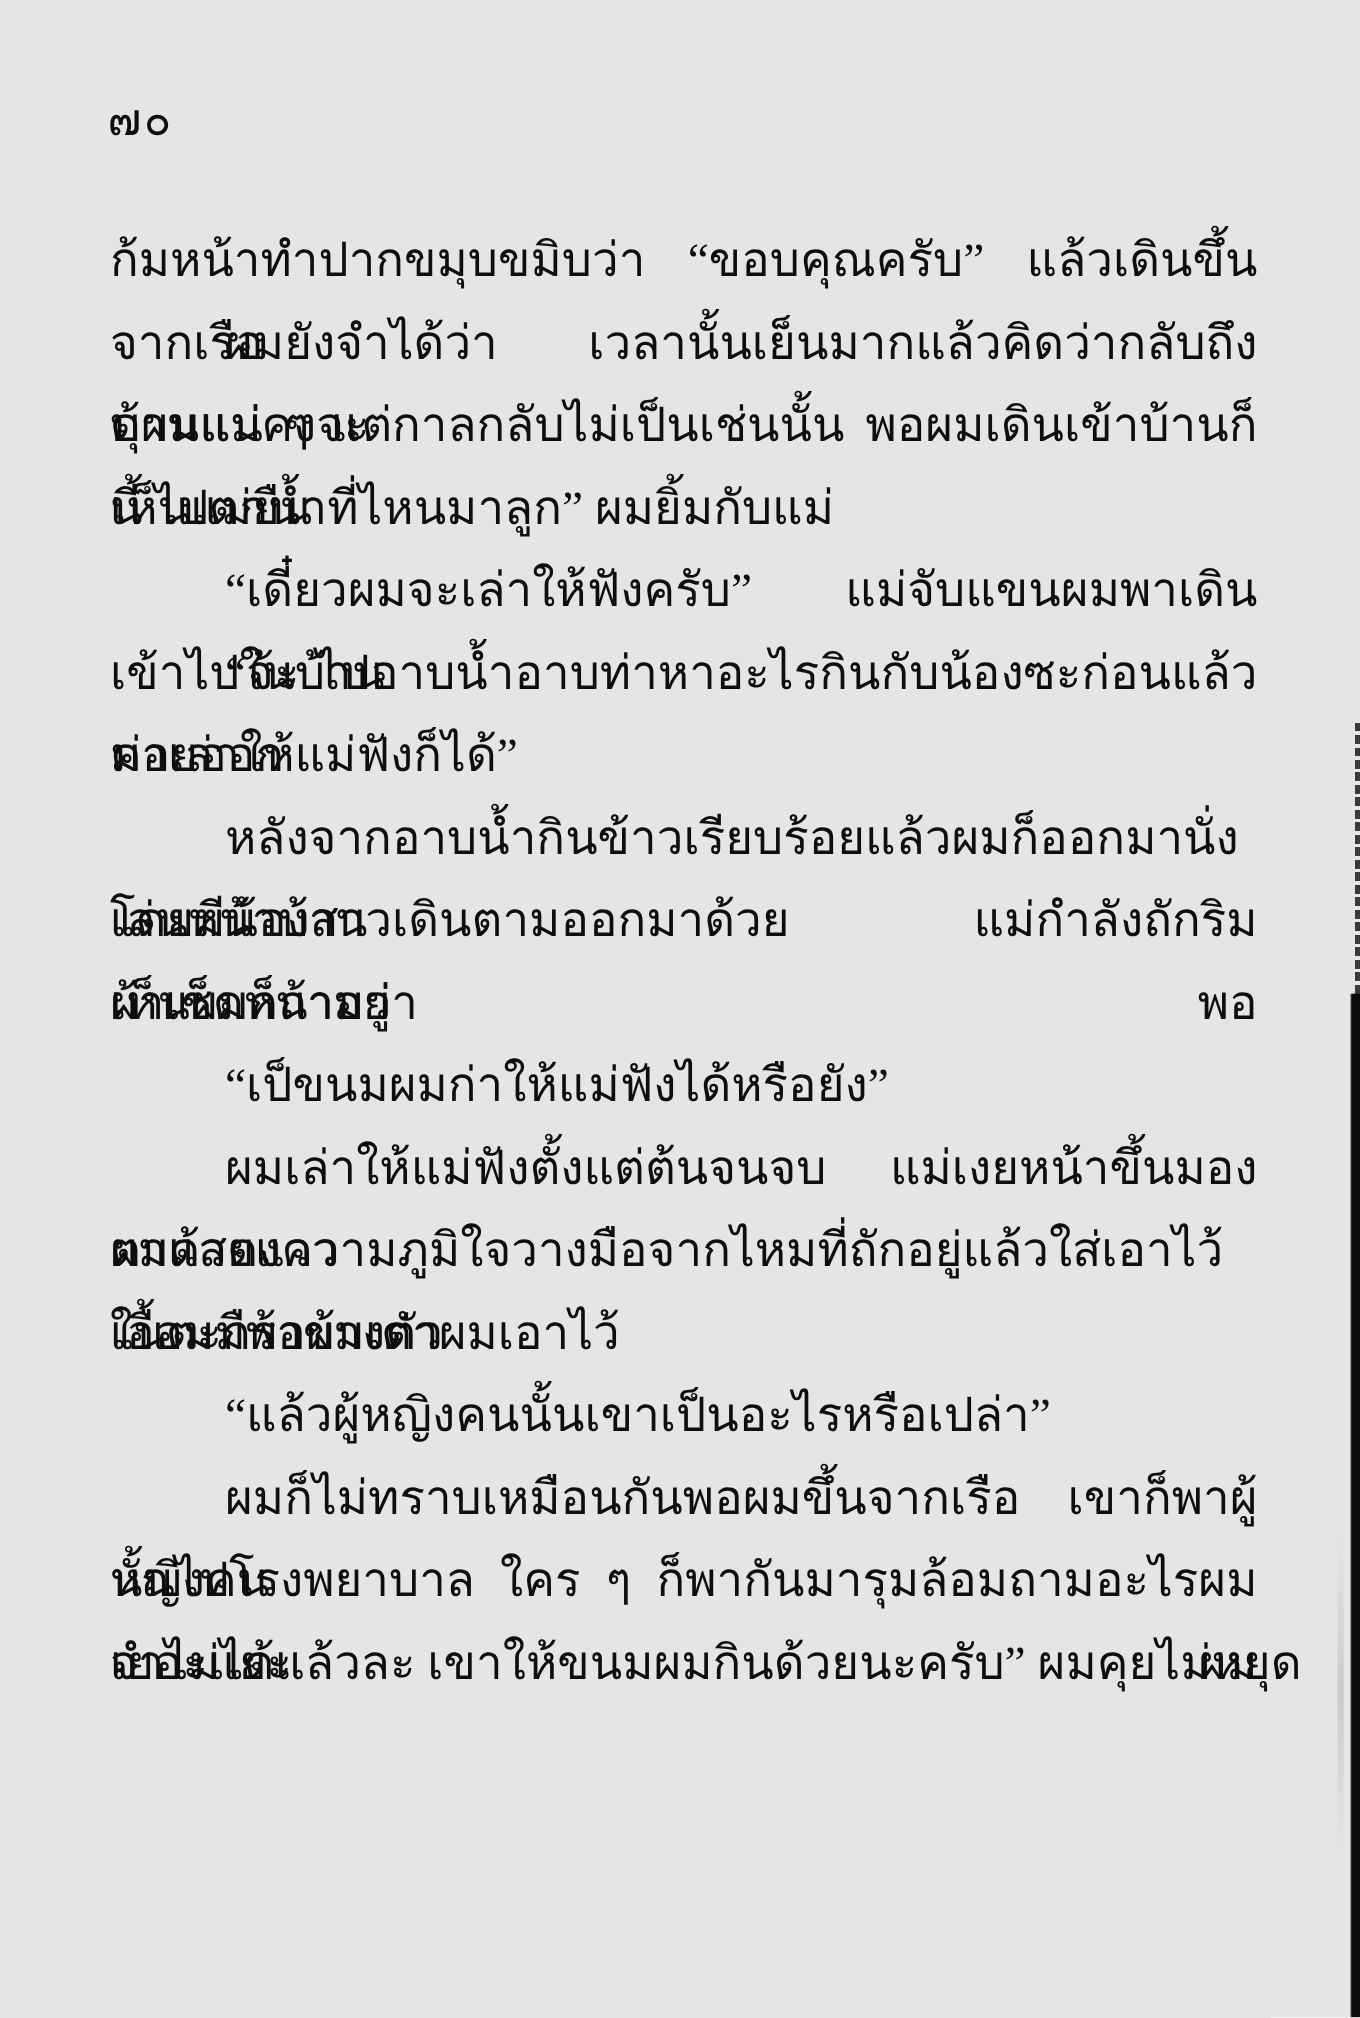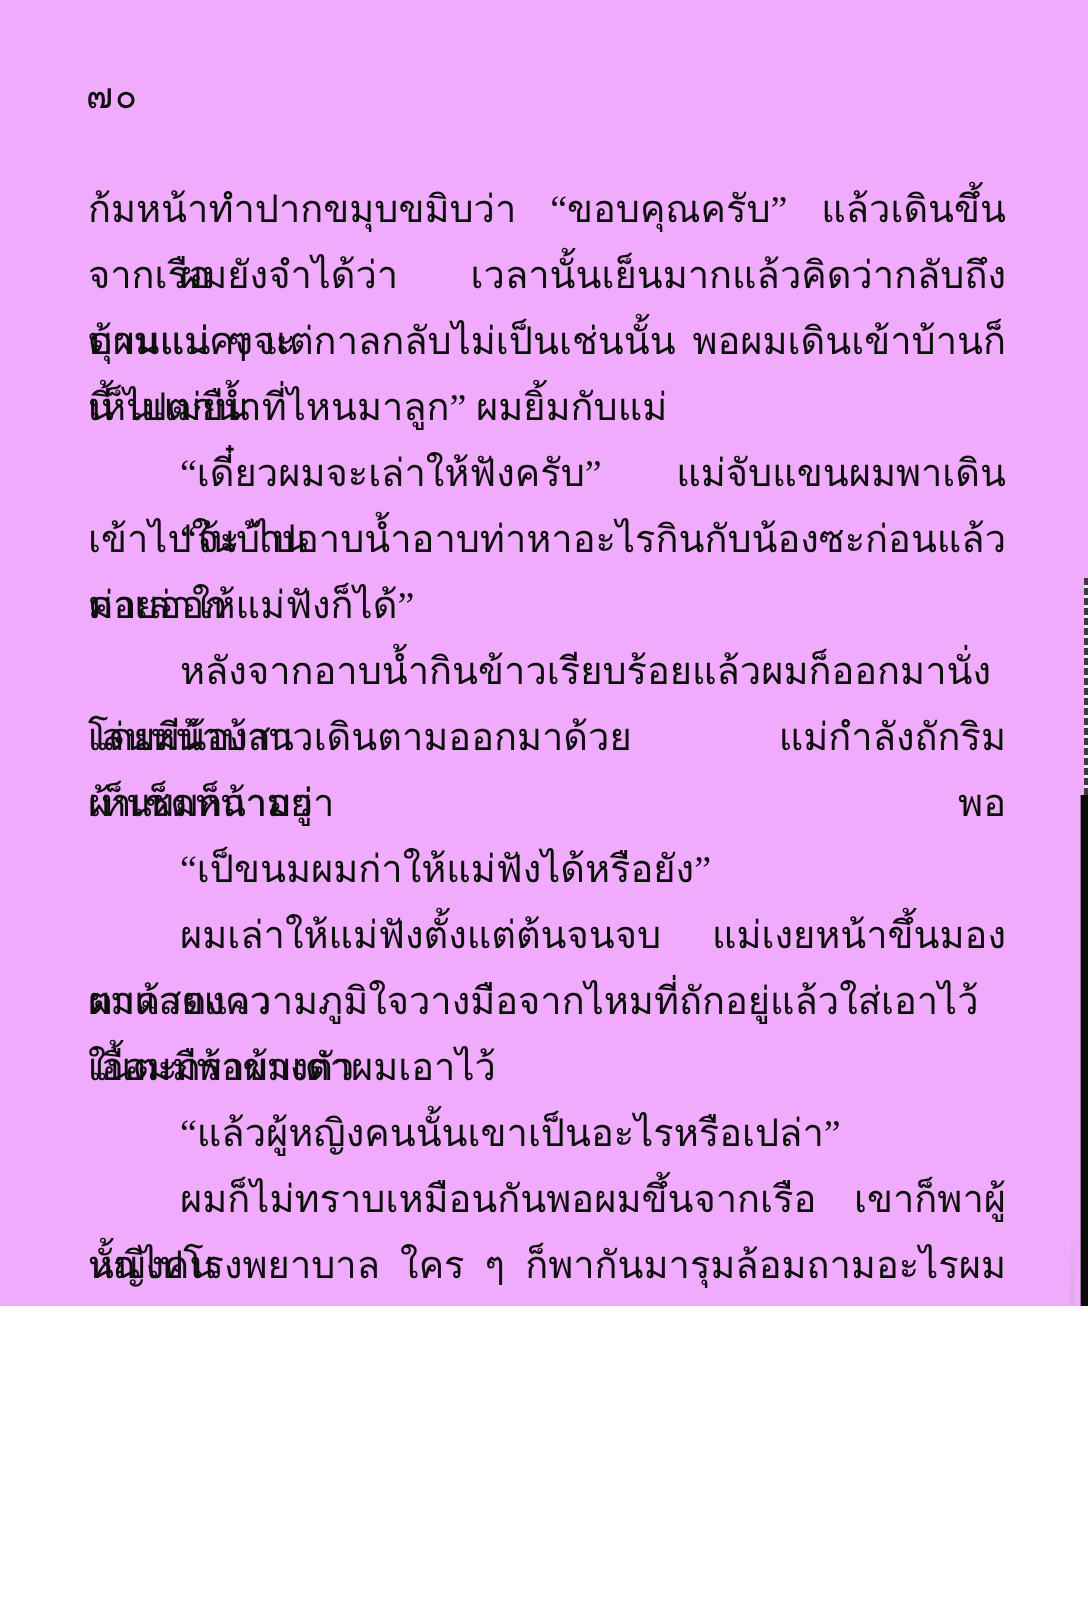--- a/index.html
+++ b/index.html
@@ -3,22 +3,22 @@
 <meta charset="utf-8">
 <style>
   html, body {
     margin: 0;
     padding: 0;
     background: #ffffff;
   }
   .page {
     position: relative;
     width: 1088px;
-    height: 1306px;
-    background: #f0abfc;
+    height: 1614px;
+    background: #e5e5e5;
     overflow: hidden;
     font-family: "Liberation Serif", "DejaVu Serif", serif;
     color: #0e0e0e;
   }
   .page-number {
     position: absolute;
     left: 86px;
     top: 72px;
     font-size: 36px;
     line-height: 48px;

